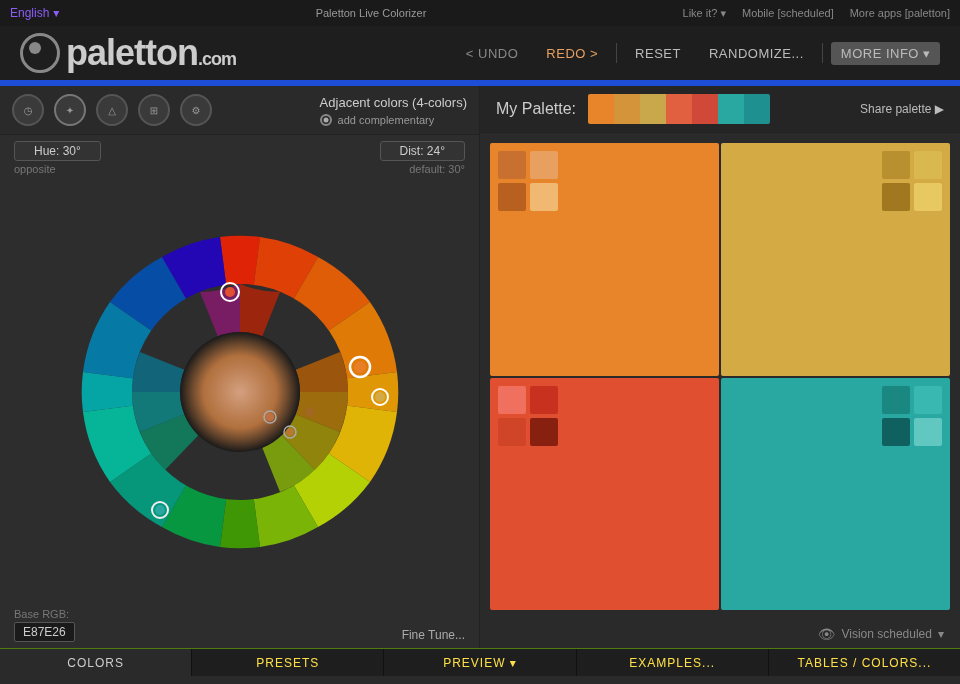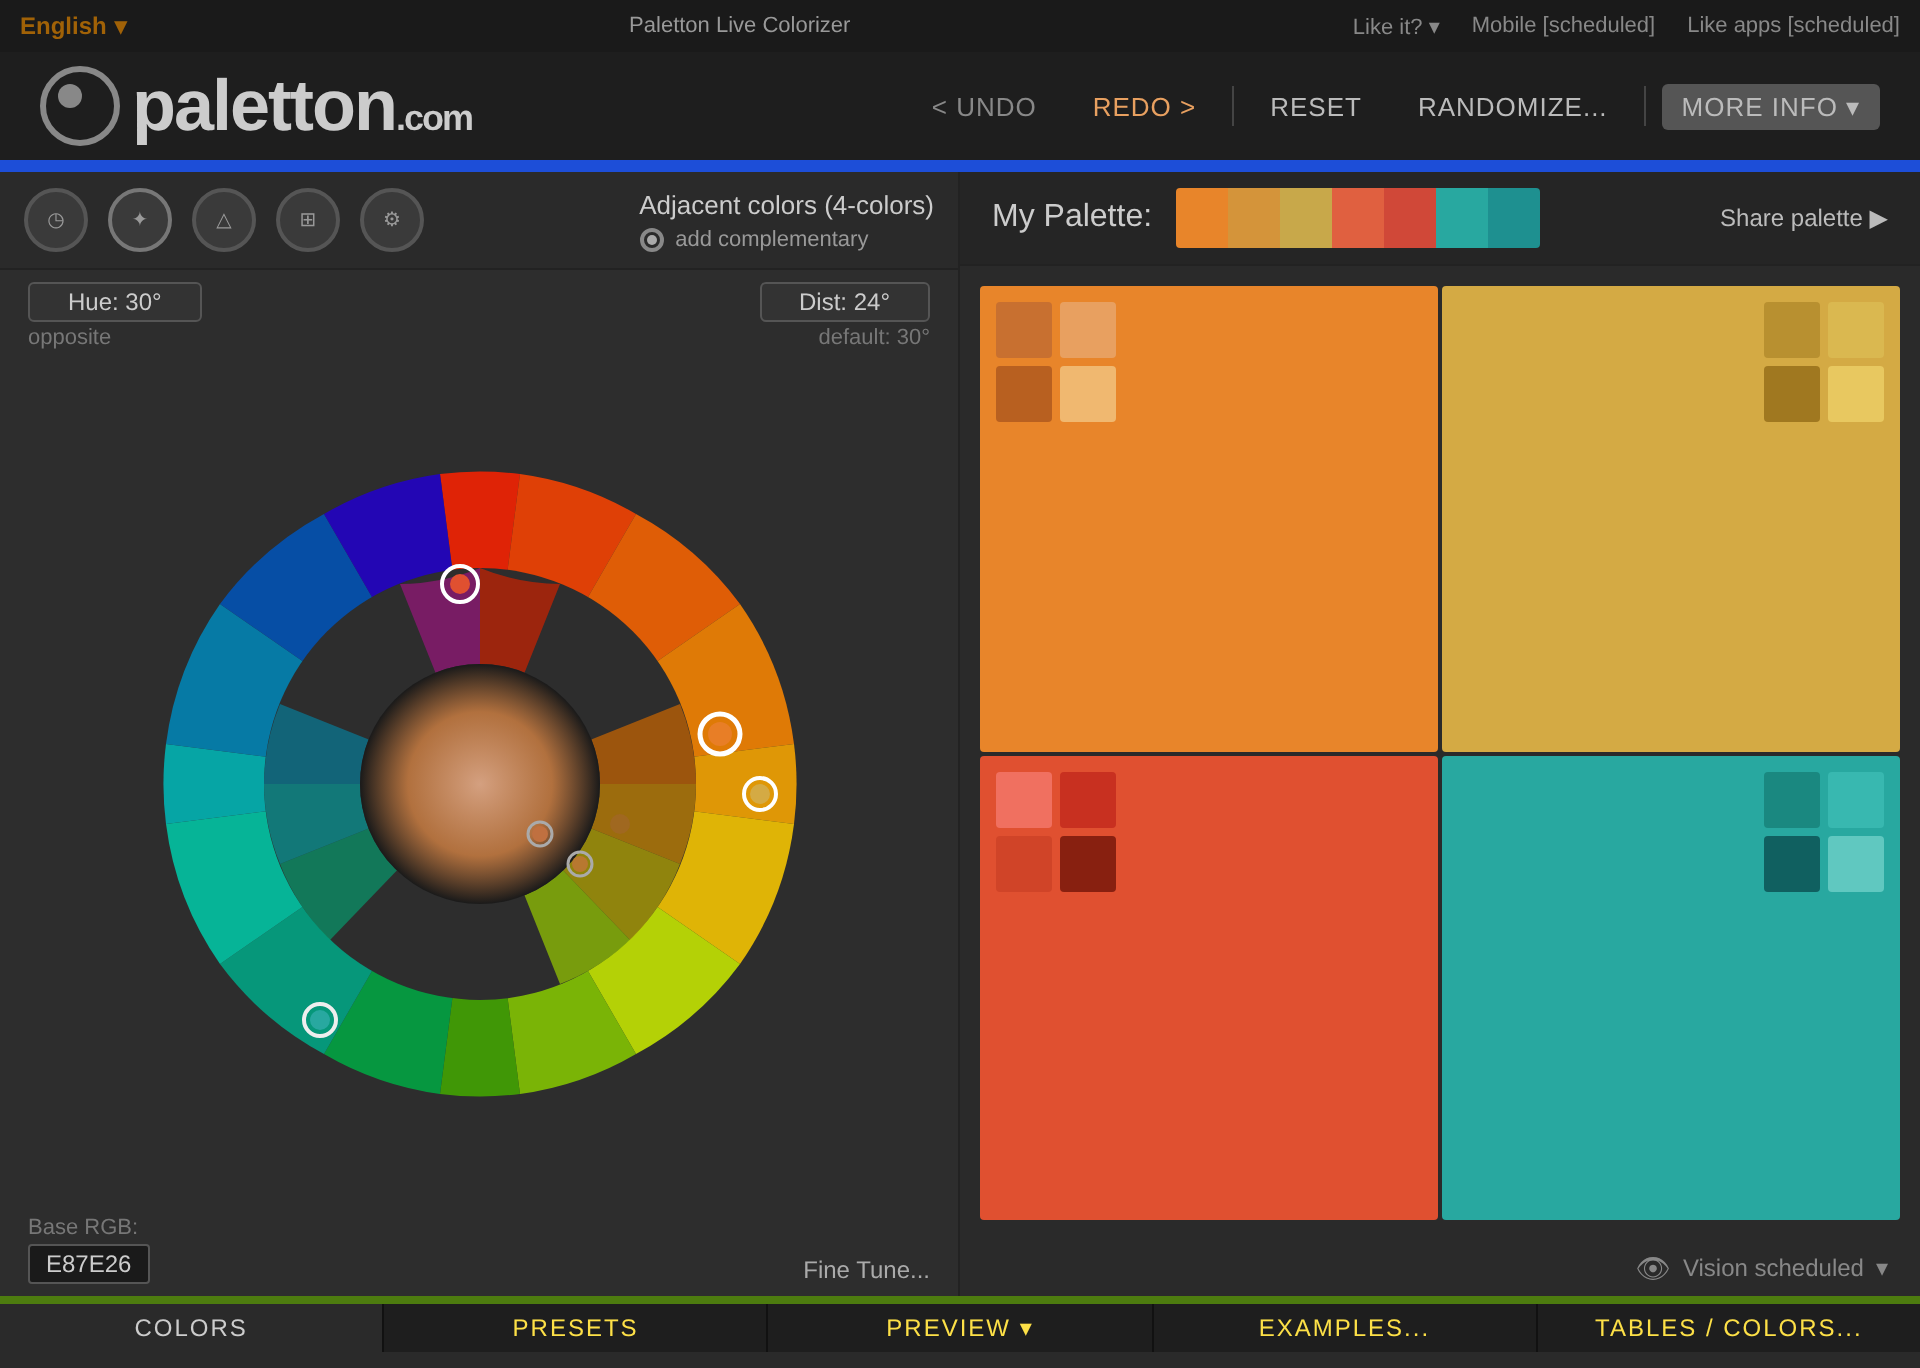--- a/index.html
+++ b/index.html
@@ -16,21 +16,21 @@
     #top-nav {
       display: flex;
       align-items: center;
       background: #1a1a1a;
       height: 26px;
       padding: 0 10px;
       font-size: 12px;
       color: #bbb;
     }
     #top-nav .nav-left { display: flex; align-items: center; gap: 4px; }
-    #top-nav .nav-left span { color: #a16207; font-weight: bold; }
+    #top-nav .nav-left span { color: #8b5cf6; }
     #top-nav .nav-center { flex: 1; text-align: center; color: #999; font-size: 11px; }
     #top-nav .nav-right { display: flex; gap: 16px; align-items: flex-start; font-size: 11px; color: #888; }
 
     
     #logo-bar {
       display: flex;
       align-items: center;
       background: #1e1e1e;
       height: 60px;
       padding: 0 20px;
@@ -244,21 +244,21 @@
       font-size: 12px;
       color: #888;
     }
     .eye-icon { font-size: 14px; }
 
     
     #bottom-tabs {
       display: flex;
       height: 28px;
       background: #1e1e1e;
-      border-top: 4px solid #4d7c0f;
+      border-top: 1px solid #4d7c0f;
     }
     .bottom-tab {
       flex: 1;
       display: flex;
       align-items: center;
       justify-content: center;
       font-size: 12px;
       letter-spacing: 1px;
       color: #fde047;
       cursor: pointer;
@@ -292,21 +292,21 @@
   <div class="nav-left">
     <span>English</span>
     <span>▾</span>
   </div>
   <div class="nav-center">Paletton Live Colorizer</div>
   <div class="nav-right">
     <span>
       <span>Like it?</span> ▾
     </span>
     <span>Mobile [scheduled]</span>
-    <span>Like apps [scheduled]</span>
+    <span>More apps [paletton]</span>
   </div>
 </div>
 
 <div id="logo-bar">
   <div id="logo-area">
     <div class="logo-icon"></div>
     <span class="logo-text">
       <span>paletton</span><span class="logo-domain">.com</span>
     </span>
   </div>

